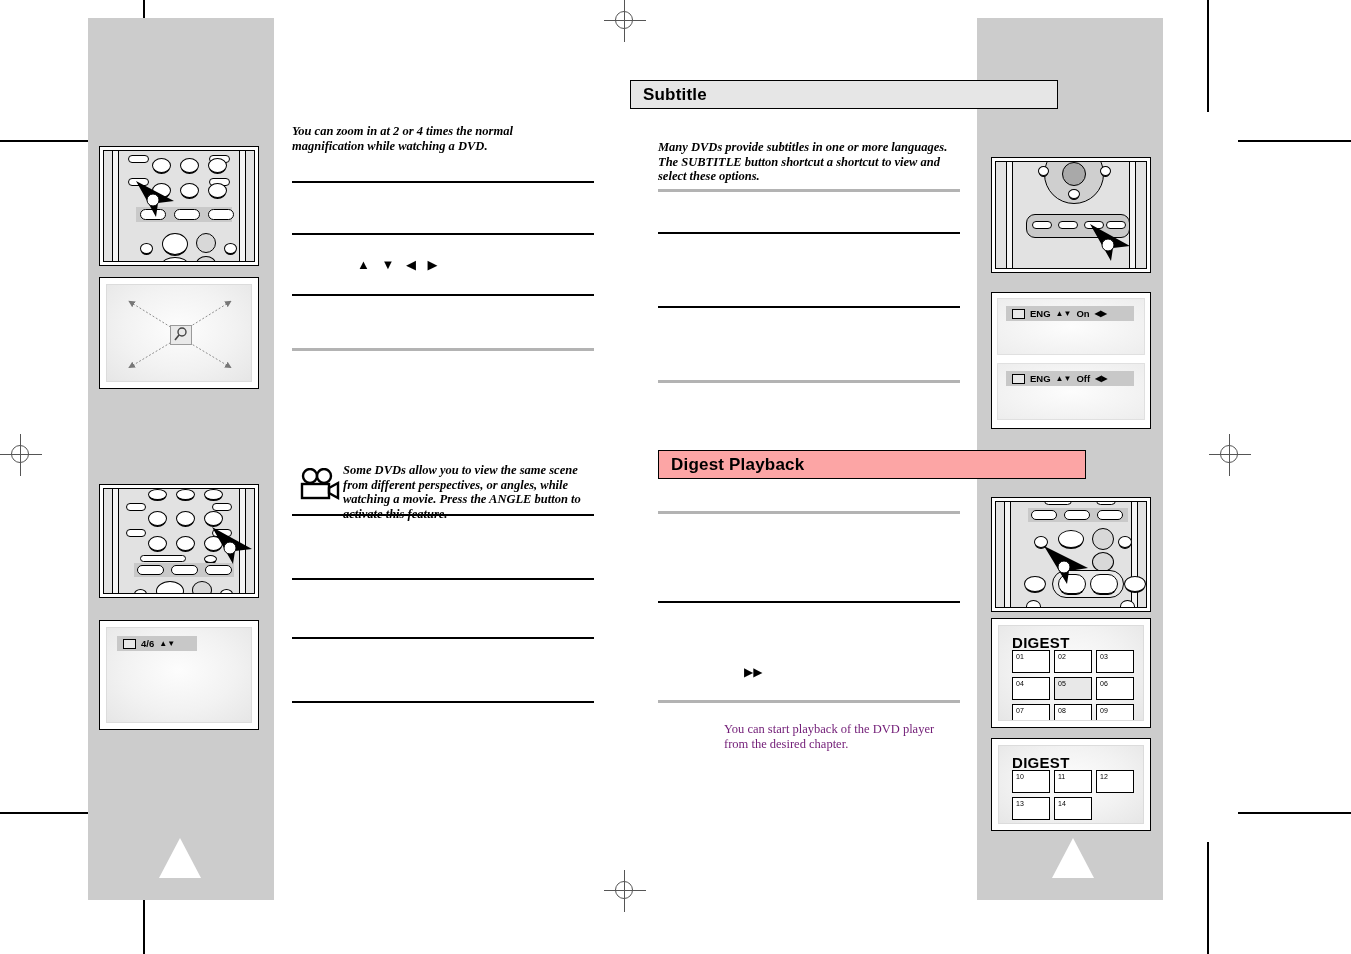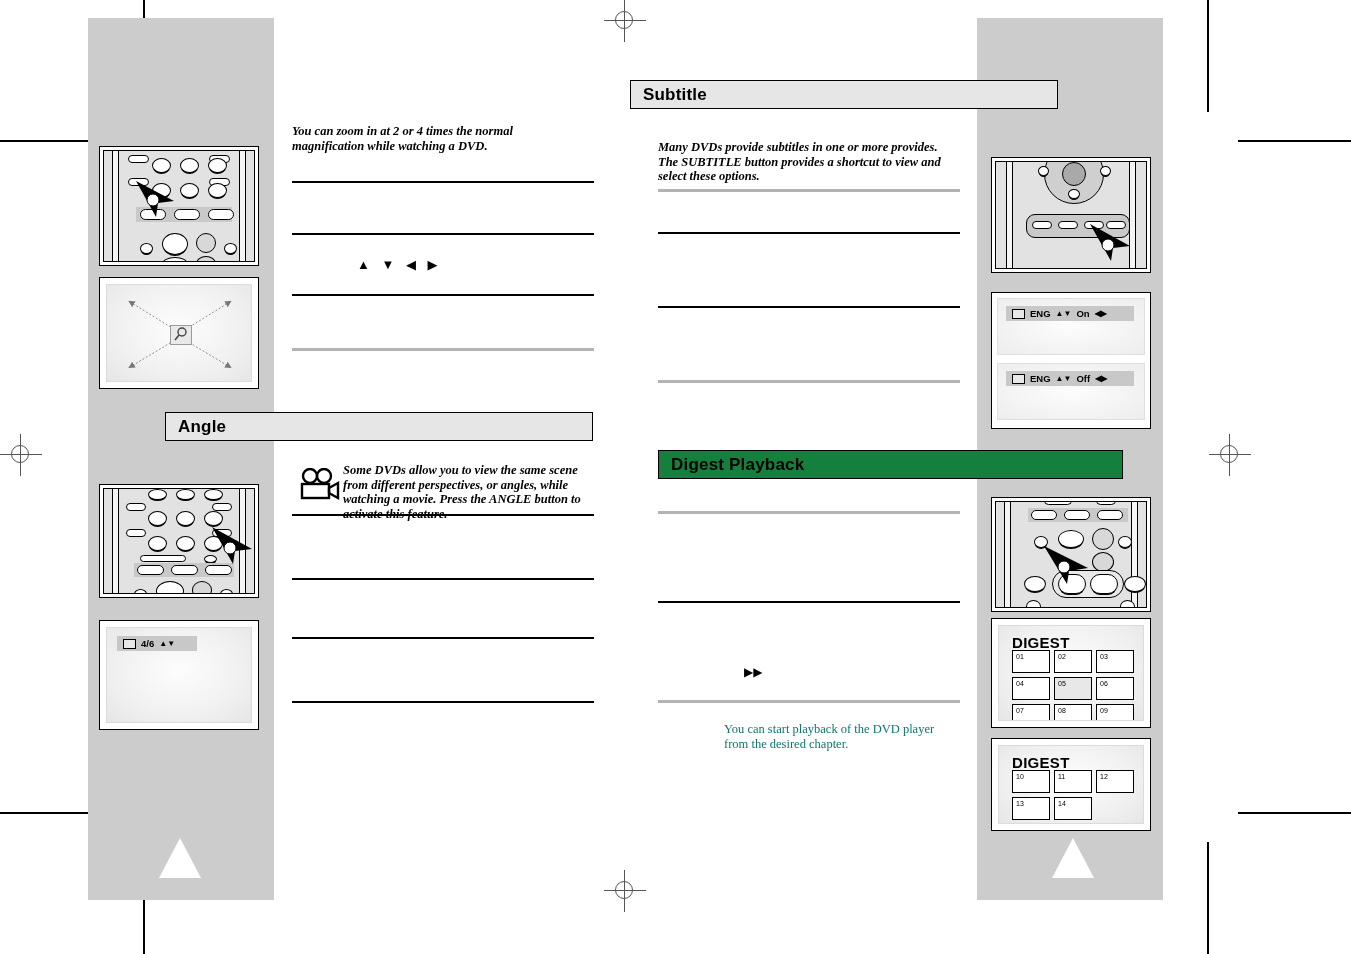--- a/index.html
+++ b/index.html
@@ -22,21 +22,21 @@
   
   .sechead{position:absolute;height:29px;border:1px solid #000;background:#fff;
            box-sizing:border-box;}
   .sechead span{position:absolute;left:12px;top:4px;font-size:17px;font-weight:bold;
            letter-spacing:.2px;color:#000;}
 
   
   .ital{position:absolute;font-family:"Liberation Serif",serif;font-style:italic;
         font-weight:bold;font-size:12.5px;line-height:14.5px;color:#000;}
   .plain{position:absolute;font-family:"Liberation Serif",serif;font-size:12.5px;
-        line-height:15px;color:#0f766e;}
+        line-height:15px;color:#701a75;}
 
   
   .rule-blk{position:absolute;height:1.5px;background:#000;}
   .rule-gry{position:absolute;height:3px;background:#b3b3b3;}
 
   
   .arrowrow{position:absolute;font-size:13px;letter-spacing:4px;color:#000;line-height:1;}
   .ffsym{position:absolute;font-size:12px;color:#000;line-height:1;}
 
   
@@ -175,23 +175,20 @@
       </svg>
       <div class="zoomglass" style="left:63px;top:40px;">
         <svg width="20" height="18" viewBox="0 0 20 18">
           <circle cx="11" cy="6" r="4" fill="none" stroke="#444" stroke-width="1.4"></circle>
           <line x1="8" y1="9" x2="4" y2="14" stroke="#444" stroke-width="1.6"></line>
         </svg>
       </div>
     </div>
   </div>
 
-  <div class="sechead" style="left:165px;top:412px;width:428px;background:#e6e6e6;">
-    <span>Angle</span>
-  </div>
 
   <svg class="cursor" style="left:299px;top:468px;" width="42" height="34" viewBox="0 0 42 34">
     <circle cx="11" cy="8" r="7" fill="none" stroke="#000" stroke-width="2.4"></circle>
     <circle cx="25" cy="8" r="7" fill="none" stroke="#000" stroke-width="2.4"></circle>
     <rect x="3" y="16" width="27" height="14" fill="none" stroke="#000" stroke-width="2.4"></rect>
     <path d="M30 20 L39 15 L39 30 L30 25 Z" fill="none" stroke="#000" stroke-width="2.4"></path>
   </svg>
   <div class="ital" style="left:343px;top:463px;width:252px;">Some DVDs allow you to view the same scene from different perspectives, or angles, while watching a movie. Press the ANGLE button to activate this feature.</div>
 
   <div class="rule-blk" style="left:292px;top:514px;width:302px;"></div>
@@ -249,21 +246,21 @@
       </div>
     </div>
   </div>
 
   <div class="tri" style="left:159px;top:838px;"></div>
 
   <div class="sechead" style="left:630px;top:80px;width:428px;background:#e6e6e6;">
     <span>Subtitle</span>
   </div>
 
-  <div class="ital" style="left:658px;top:140px;width:300px;">Many DVDs provide subtitles in one or more provides. The SUBTITLE button provides a shortcut to view and select these options.</div>
+  <div class="ital" style="left:658px;top:140px;width:300px;">Many DVDs provide subtitles in one or more languages. The SUBTITLE button shortcut a shortcut to view and select these options.</div>
 
   <div class="rule-gry" style="left:658px;top:189px;width:302px;"></div>
   <div class="rule-blk" style="left:658px;top:232px;width:302px;"></div>
   <div class="rule-blk" style="left:658px;top:306px;width:302px;"></div>
   <div class="rule-gry" style="left:658px;top:380px;width:302px;"></div>
 
   <div class="figframe" style="left:991px;top:157px;width:160px;height:116px;">
     <div class="remote">
       <div class="rail" style="left:10px;"></div>
       <div class="rail" style="right:10px;"></div>
@@ -303,21 +300,21 @@
       <div class="osdbar" style="left:8px;top:7px;width:128px;">
         <span class="osdicon"></span>
         <span>ENG</span>
         <span style="font-size:8px;">▲▼</span>
         <span>Off</span>
         <span style="font-size:8px;">◀▶</span>
       </div>
     </div>
   </div>
 
-  <div class="sechead" style="left:658px;top:450px;width:465px;background:#15803d;">
+  <div class="sechead" style="left:658px;top:450px;width:428px;background:#fca5a5;">
     <span>Digest Playback</span>
   </div>
 
   <div class="rule-gry" style="left:658px;top:511px;width:302px;"></div>
   <div class="rule-blk" style="left:658px;top:601px;width:302px;"></div>
   <div class="ffsym" style="left:744px;top:666px;">▶▶</div>
   <div class="rule-gry" style="left:658px;top:700px;width:302px;"></div>
 
   <div class="plain" style="left:724px;top:722px;width:232px;">You can start playback of the DVD player from the desired chapter.</div>
 

